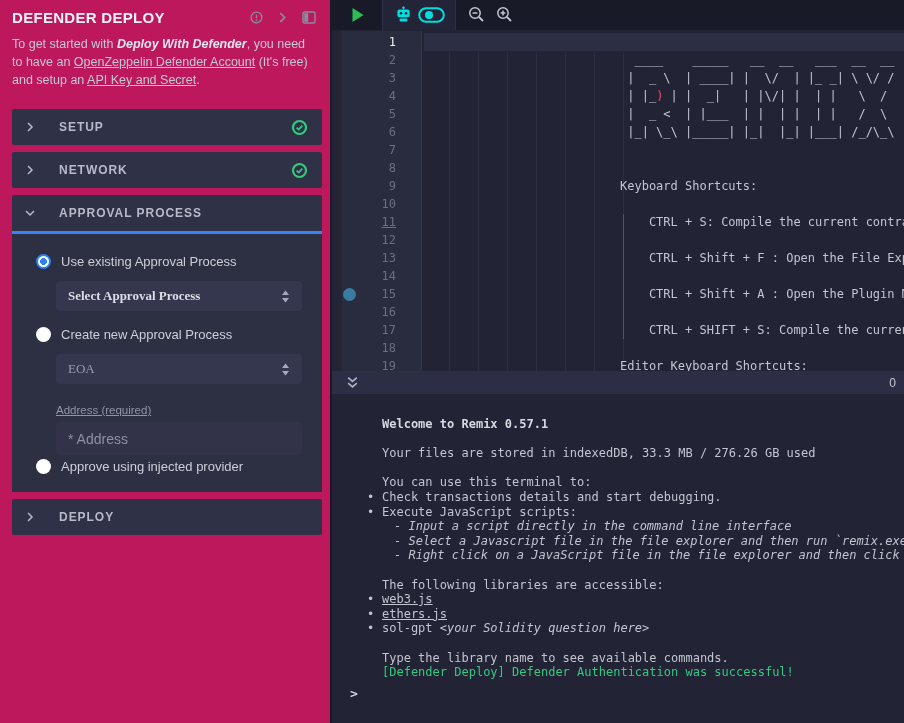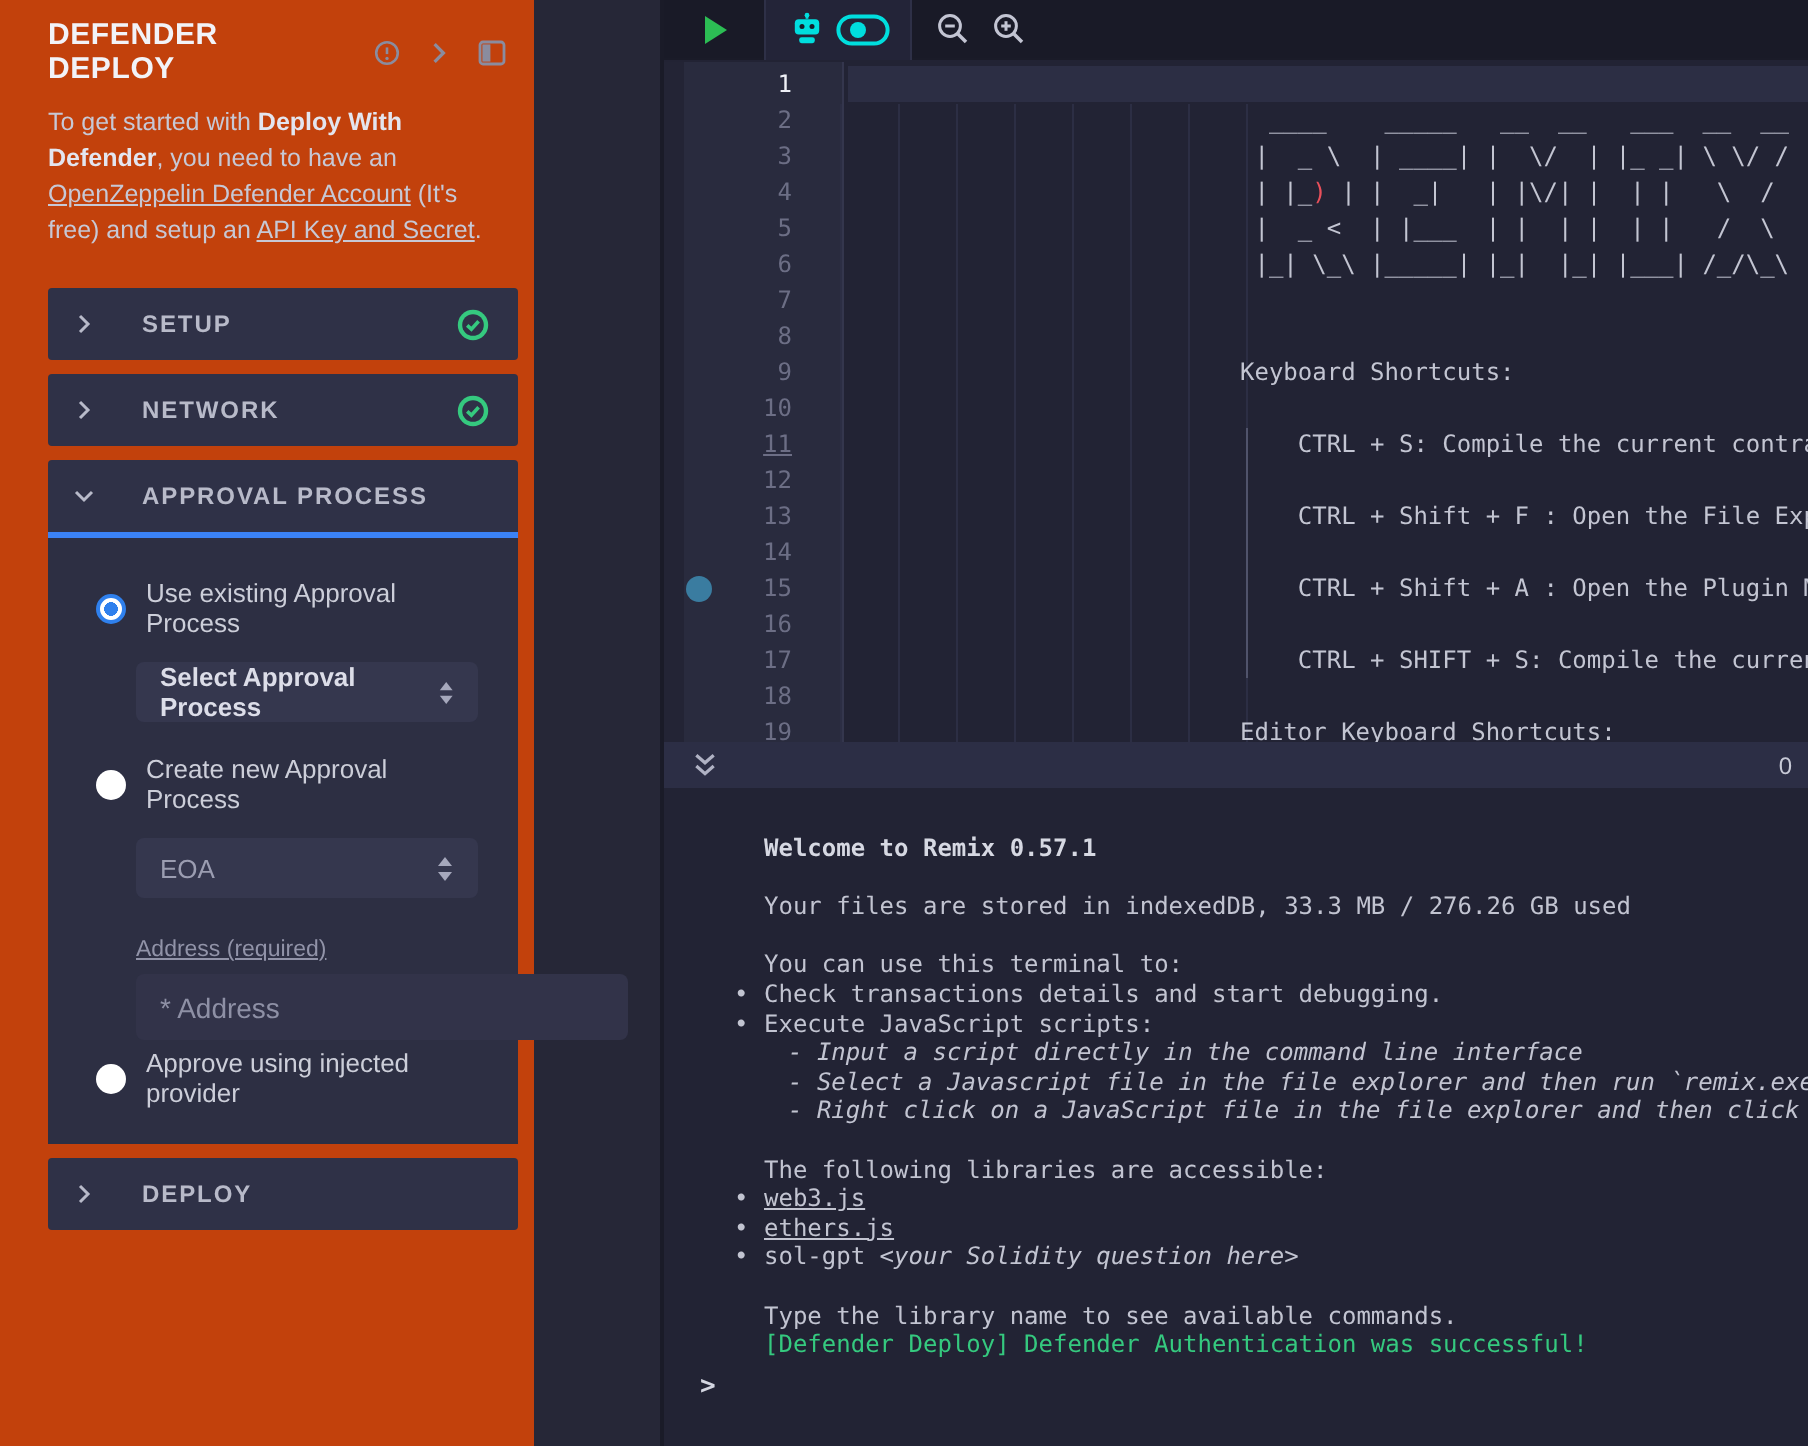--- a/index.html
+++ b/index.html
@@ -3,43 +3,43 @@
 <meta charset="utf-8">
 <style>
   * { margin:0; padding:0; box-sizing:border-box; }
   html,body { width:904px; height:723px; overflow:hidden; }
   body {
     font-family:"Liberation Sans", sans-serif;
     background:#262737; color:#c7c8d5;
     position:relative;
   }
   
-  .panel { position:absolute; left:0; top:0; width:267px; height:723px; background:#c2410c;padding-left:12px; }
+  .panel { position:absolute; left:0; top:0; width:330px; height:723px; background:#be185d; }
   .panel-header { display:flex; align-items:center; padding:9px 14px 4px 12px; }
   .panel-title { font-size:15px; font-weight:700; color:#f2f3f8; letter-spacing:.02em; flex:1; }
   .hicon { margin-left:14px; display:flex; align-items:center; cursor:pointer; }
   .intro { padding:5px 12px 0 12px; font-size:12.5px; line-height:18px; color:#c7c8d5; }
-  .intro b { color:#e3e5ef; }
+  .intro b { color:#e3e5ef;font-style:italic; }
   .intro a { color:#c7c8d5; text-decoration:underline; cursor:pointer; }
   .cards { padding:20px 8px 0 12px; }
   .card { background:#2f3147; border-radius:2px; margin-bottom:7px; }
   .card-header { height:36px; display:flex; align-items:center; padding:0 14px 0 13px; cursor:pointer; }
   .card-label { font-size:12px; font-weight:600; letter-spacing:.08em; color:#b8bac9; margin-left:24px; }
   .card-check { margin-left:auto; display:flex; align-items:center; }
   .card-body { background:#2d2f43; border-top:3px solid #3b82f6; padding:20px 20px 18px 24px; }
   .radio-row { display:flex; align-items:center; margin-bottom:0; }
   .radio { width:15px; height:15px; border-radius:50%; background:#fff; flex:0 0 15px; cursor:pointer; }
   .radio.selected { border:2px solid #2f80ed; background:radial-gradient(circle, #2f80ed 0 3.4px, #fff 3.5px); }
   .radio-label { font-size:13px; color:#ccced9; margin-left:10px; }
   .select {
     margin:12px 0 0 20px; height:30px; background:#35374e; border-radius:4px;
     display:flex; align-items:center; justify-content:space-between;
     padding:0 12px; cursor:pointer;
   }
-  .select .sel-text { font-size:13px; font-weight:600; color:#dcdde8; }
+  .select .sel-text { font-size:13px; font-weight:600; color:#dcdde8;font-family:Liberation Serif, serif; }
   .select.muted .sel-text { font-weight:400; color:#9b9db1; }
   .field-label { margin:20px 0 0 20px; font-size:11.5px; color:#9193a8;text-decoration:underline; }
   .text-input {
     margin:6px 0 0 20px; width:246px; height:33px; background:#323349;
     border:none; border-radius:4px; padding:0 12px; font-size:14px;
     color:#e0e1ea; font-family:"Liberation Sans", sans-serif;
   }
   .text-input::placeholder { color:#8e90a5; }
   .mt16 { margin-top:16px; } .mt24 { margin-top:0px; } .mt10 { margin-top:4px; }
   

